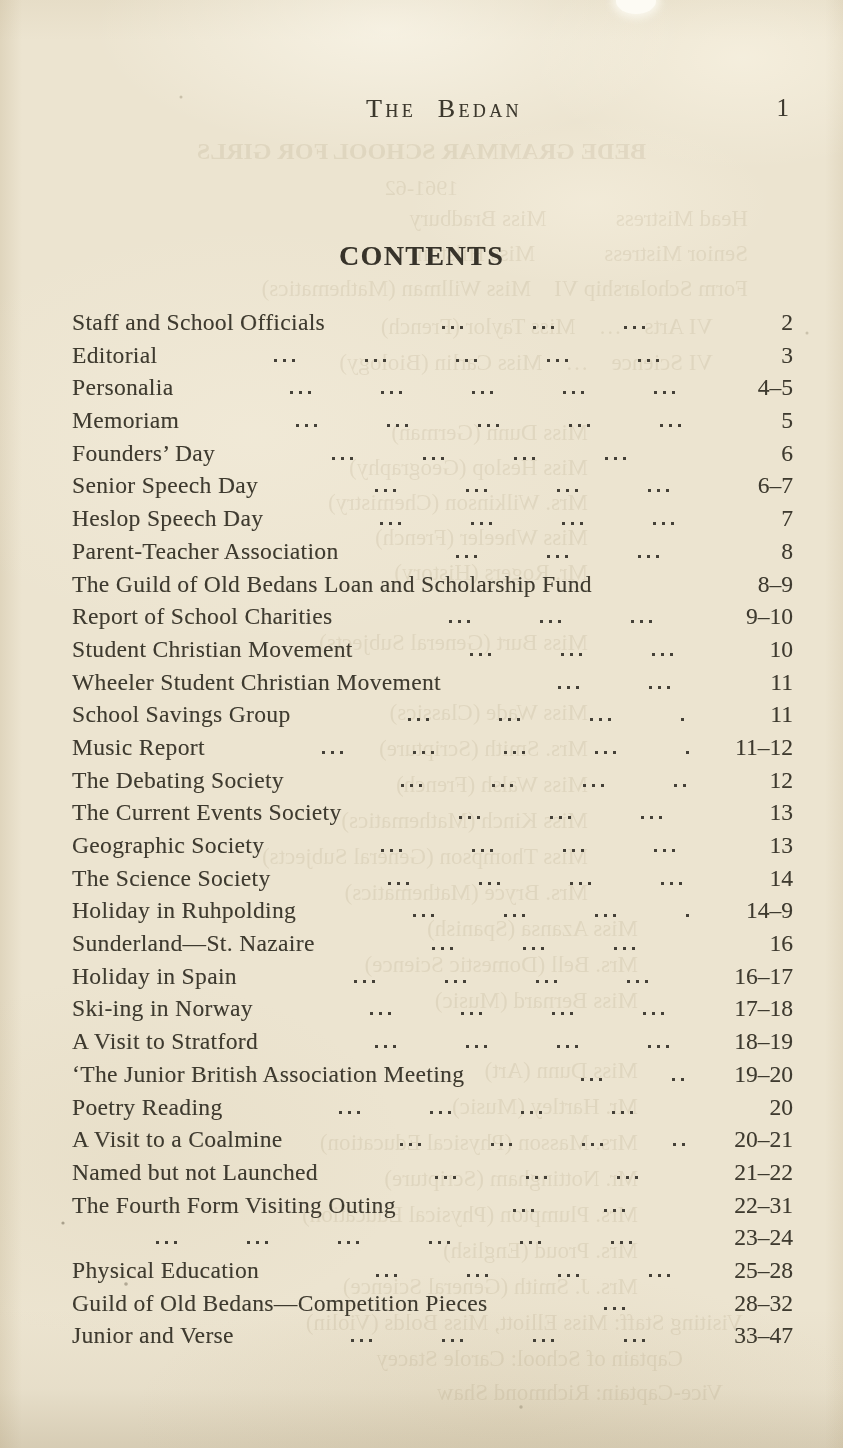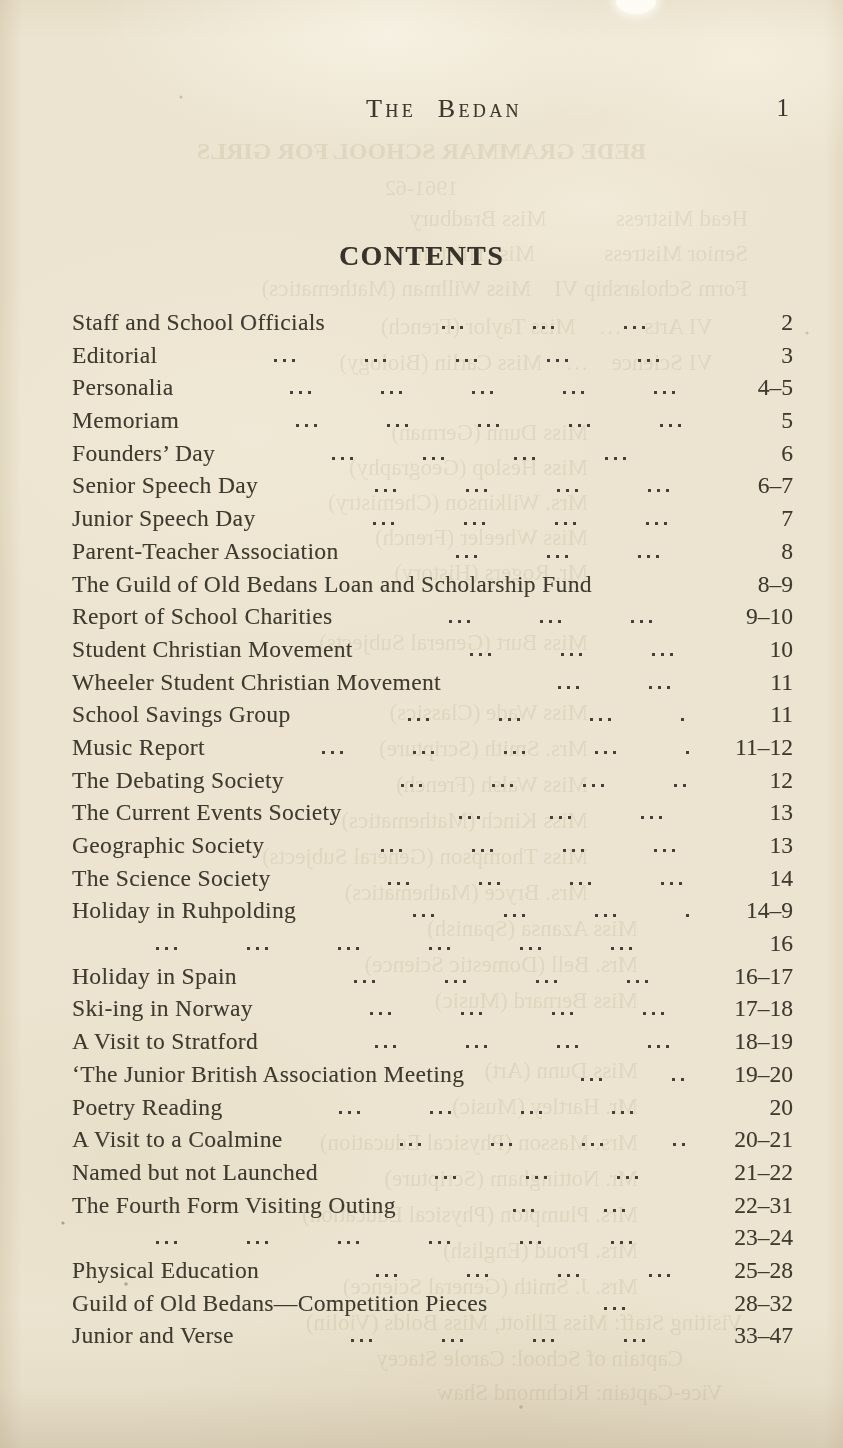--- a/index.html
+++ b/index.html
@@ -205,21 +205,21 @@
         <span class="num">6</span>
       </div>
 
       <div class="row">
         <span class="t">Senior Speech Day</span>
         <span class="dots"></span>
         <span class="num">6–7</span>
       </div>
 
       <div class="row">
-        <span class="t">Junior Speech Day</span>
+        <span class="t">Heslop Speech Day</span>
         <span class="dots"></span>
         <span class="num">7</span>
       </div>
 
       <div class="row">
         <span class="t">Parent-Teacher Association</span>
         <span class="dots"></span>
         <span class="num">8</span>
       </div>
 
@@ -283,20 +283,21 @@
         <span class="num">14</span>
       </div>
 
       <div class="row">
         <span class="t">Holiday in Ruhpolding</span>
         <span class="dots"></span>
         <span class="num">14–9</span>
       </div>
 
       <div class="row">
+        <span class="t">Sunderland—St. Nazaire</span>
         <span class="dots"></span>
         <span class="num">16</span>
       </div>
 
       <div class="row">
         <span class="t">Holiday in Spain</span>
         <span class="dots"></span>
         <span class="num">16–17</span>
       </div>
 

